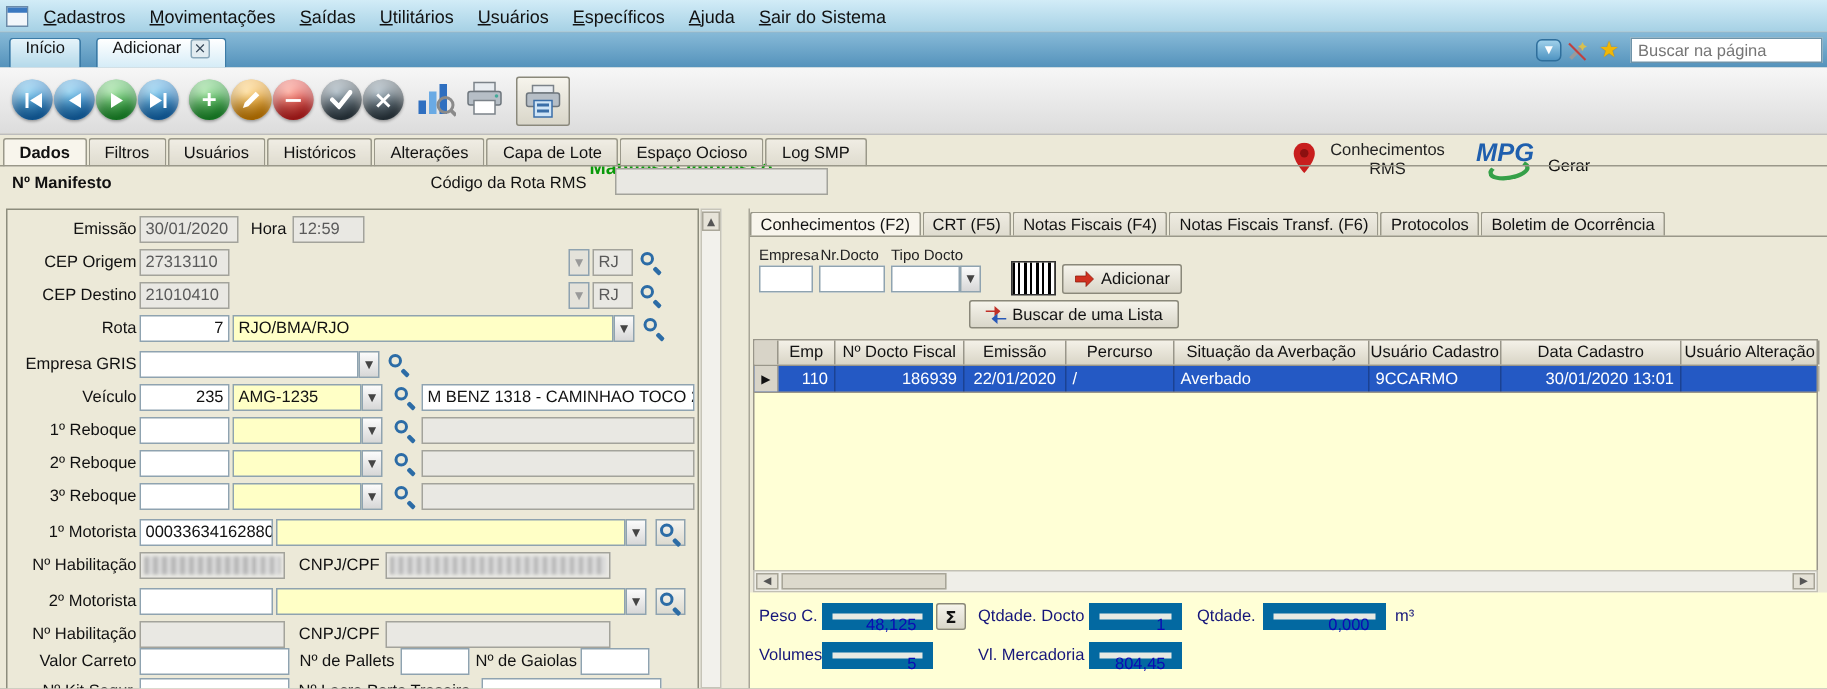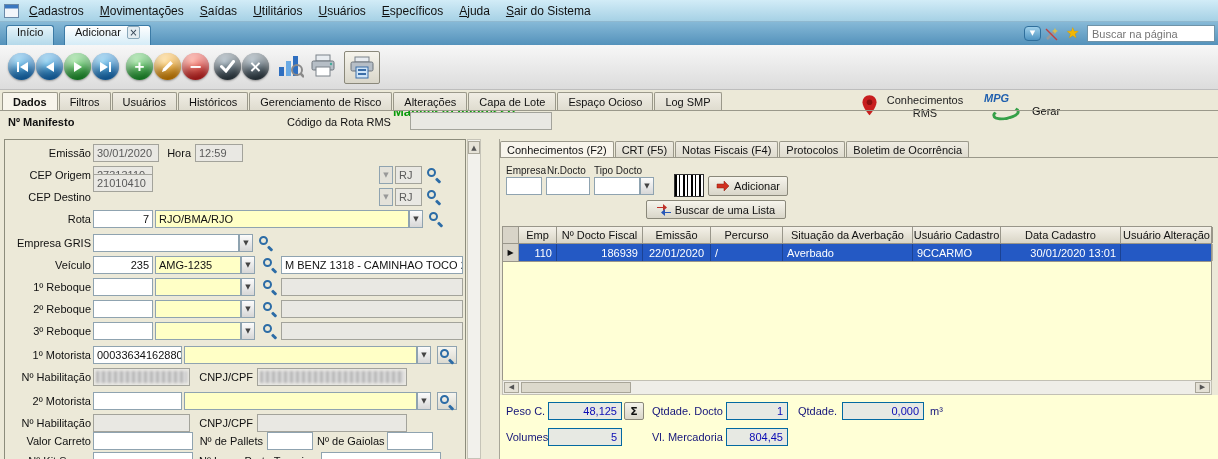--- a/index.html
+++ b/index.html
@@ -27,21 +27,21 @@
 .c-red{background:radial-gradient(circle at 38% 30%,#ff9d8d,#cf1f1f 72%)}
 .c-dark{background:radial-gradient(circle at 38% 30%,#9fb0bc,#2f3d46 72%)}
 .tri-l{width:0;height:0;border-top:5px solid transparent;border-bottom:5px solid transparent;border-right:8px solid #fff}
 .tri-r{width:0;height:0;border-top:5px solid transparent;border-bottom:5px solid transparent;border-left:8px solid #fff}
 .vbar{width:2px;height:10px;background:#fff;margin:0 1px}
 .tbico{position:absolute;top:9px;cursor:pointer}
 .title{position:absolute;left:393px;top:59px;color:#0a9a0a;font-weight:bold;font-size:13px;white-space:nowrap}
 .montext{position:absolute;left:880px;top:49px;width:90px;text-align:center;line-height:13px;font-size:11px;color:#222}
 .gerar{position:absolute;left:1032px;top:60px;font-size:11px}
 .mpg{position:absolute;left:984px;top:47px;width:44px;height:32px;cursor:pointer}
-.mpgtxt{color:#1f5fae;font-weight:bold;font-style:italic;font-size:11px;letter-spacing:0}
+.mpgtxt{color:#1f5fae;font-weight:bold;font-style:italic;font-size:17px;letter-spacing:0}
 .swoosh{position:absolute;left:8px;top:15px;width:28px;height:13px;border:3px solid #35a048;border-top-color:transparent;border-radius:50%;transform:rotate(-10deg)}
 
 .ptabs{left:2px;top:90px;height:21px;display:flex;align-items:flex-end}
 .ptab{border:1px solid #9a988a;border-bottom:none;background:linear-gradient(#f0ede4,#dedbce);padding:3px 10px;border-radius:2px 2px 0 0;margin-right:1px;font-size:11px;white-space:nowrap;cursor:pointer}
 .ptab.active{background:#f8f5ec;font-weight:bold}
 .tabline{left:0;top:110px;width:1218px;height:1px;background:#9a988a}
 
 .lbl{position:absolute;font-size:11px;line-height:18px;white-space:nowrap}
 .r{text-align:right}.b{font-weight:bold}
 .fld{position:absolute;height:18px;border:1px solid #8fa3b0;background:#fff;font-size:11px;line-height:16px;padding:0 3px;white-space:nowrap;overflow:hidden}
@@ -74,21 +74,21 @@
 .grow .gcell{border-right:1px solid rgba(0,0,0,.25)}
 .gcr{justify-content:flex-end !important;padding-right:4px}
 .gcl{justify-content:flex-start !important;padding-left:4px}
 .gind{background:#d8d4c8;color:#111;font-size:8px}
 .gempty{position:absolute;background:#ffffd6;border-left:1px solid #99968a;border-right:1px solid #99968a}
 .hscroll{position:absolute;background:#efeee8;border:1px solid #c2c0b4}
 .sbtn{position:absolute;top:1px;width:15px;height:11px;background:#e4e1d6;border:1px solid #a8a598;font-size:7px;line-height:9px;text-align:center;color:#555;cursor:pointer}
 .sthumb{position:absolute;left:18px;top:1px;width:110px;height:11px;background:#dcd9cc;border:1px solid #a8a598;cursor:pointer}
 .sumbg{position:absolute;background:#ffffd6}
 .sum-lbl{position:absolute;color:#15157a;font-size:11px;line-height:18px;white-space:nowrap}
-.sum-fld{position:absolute;height:18px;border:1px solid #0369a1;background:#e7e9e3;color:#0b0bb4;font-size:11px;line-height:16px;padding:0 4px;text-align:right}
+.sum-fld{position:absolute;height:18px;border:7px solid #0369a1;background:#e7e9e3;color:#0b0bb4;font-size:11px;line-height:16px;padding:0 4px;text-align:right}
 .glyph{font-family:"DejaVu Sans",sans-serif}
 </style>
 </head>
 <body>
 
 <div id="app">
 
   <div class="abs menubar">
     <span style="margin-right:2px;display:inline-flex">
       <svg width="15" height="14">
@@ -202,21 +202,20 @@
       <span class="swoosh"></span>
     </div>
     <span class="gerar">Gerar</span>
   </div>
 
   <div class="abs ptabs">
     <span class="ptab active">Dados</span>
     <span class="ptab">Filtros</span>
     <span class="ptab">Usuários</span>
     <span class="ptab">Históricos</span>
-    <span class="ptab">Gerenciamento de Risco</span>
     <span class="ptab">Alterações</span>
     <span class="ptab">Capa de Lote</span>
     <span class="ptab">Espaço Ocioso</span>
     <span class="ptab">Log SMP</span>
   </div>
   <div class="abs tabline"></div>
 
   <div class="lbl b" style="left:8px;top:113px">Nº Manifesto</div>
   <div class="lbl" style="left:287px;top:113px">Código da Rota RMS</div>
   <div class="fld dis" style="left:410px;top:112px;width:142px"></div>
@@ -231,21 +230,21 @@
     <div class="lbl r" style="left:2px;top:26px;width:84px">CEP Origem</div>
     <div class="fld dis" style="left:88px;top:26px;width:60px">27313110</div>
     <div class="arr dis2 glyph" style="left:374px;top:26px">▼</div>
     <div class="fld dis" style="left:390px;top:26px;width:27px">RJ</div>
     <div class="mag" style="left:420px;top:26px">
         <i></i>
         <u></u>
       </div>
 
     <div class="lbl r" style="left:2px;top:48px;width:84px">CEP Destino</div>
-    <div class="fld dis" style="left:88px;top:34px;width:60px">21010410</div>
+    <div class="fld dis" style="left:88px;top:48px;width:60px">21010410</div>
     <div class="arr dis2 glyph" style="left:374px;top:48px">▼</div>
     <div class="fld dis" style="left:390px;top:48px;width:27px">RJ</div>
     <div class="mag" style="left:420px;top:48px">
         <i></i>
         <u></u>
       </div>
 
     <div class="lbl r" style="left:2px;top:70px;width:84px">Rota</div>
     <div class="fld num" style="left:88px;top:70px;width:60px">7</div>
     <div class="fld yel" style="left:150px;top:70px;width:254px">RJO/BMA/RJO</div>
@@ -350,20 +349,21 @@
 
   <div class="abs vscroll">
     <div class="sarrow glyph">▲</div>
   </div>
 
   <div class="abs rline"></div>
   <div class="abs rtabs">
     <span class="rtab active">Conhecimentos (F2)</span>
     <span class="rtab">CRT (F5)</span>
     <span class="rtab">Notas Fiscais (F4)</span>
+    <span class="rtab">Notas Fiscais Transf. (F6)</span>
     <span class="rtab">Protocolos</span>
     <span class="rtab">Boletim de Ocorrência</span>
   </div>
   <div class="abs rcontent"></div>
 
   <div class="minilbl" style="left:506px;top:165px">Empresa</div>
   <div class="minilbl" style="left:547px;top:165px">Nr.Docto</div>
   <div class="minilbl" style="left:594px;top:165px">Tipo Docto</div>
   <div class="fld" style="left:506px;top:177px;width:36px"></div>
   <div class="fld" style="left:546px;top:177px;width:44px"></div>

